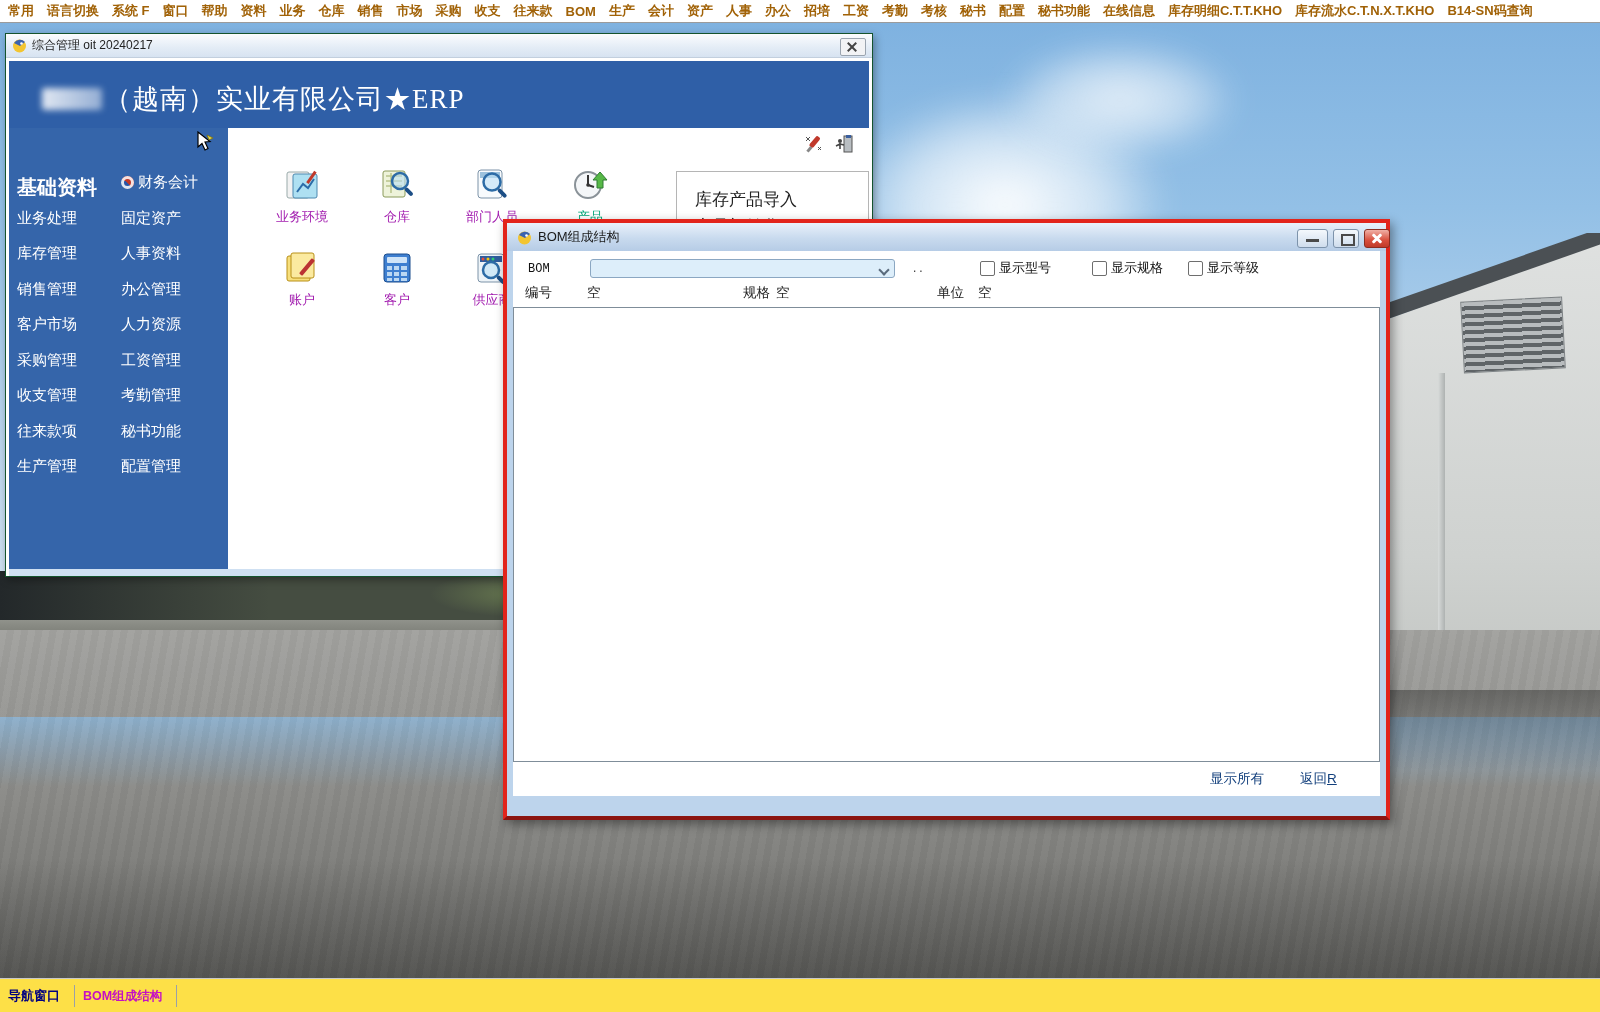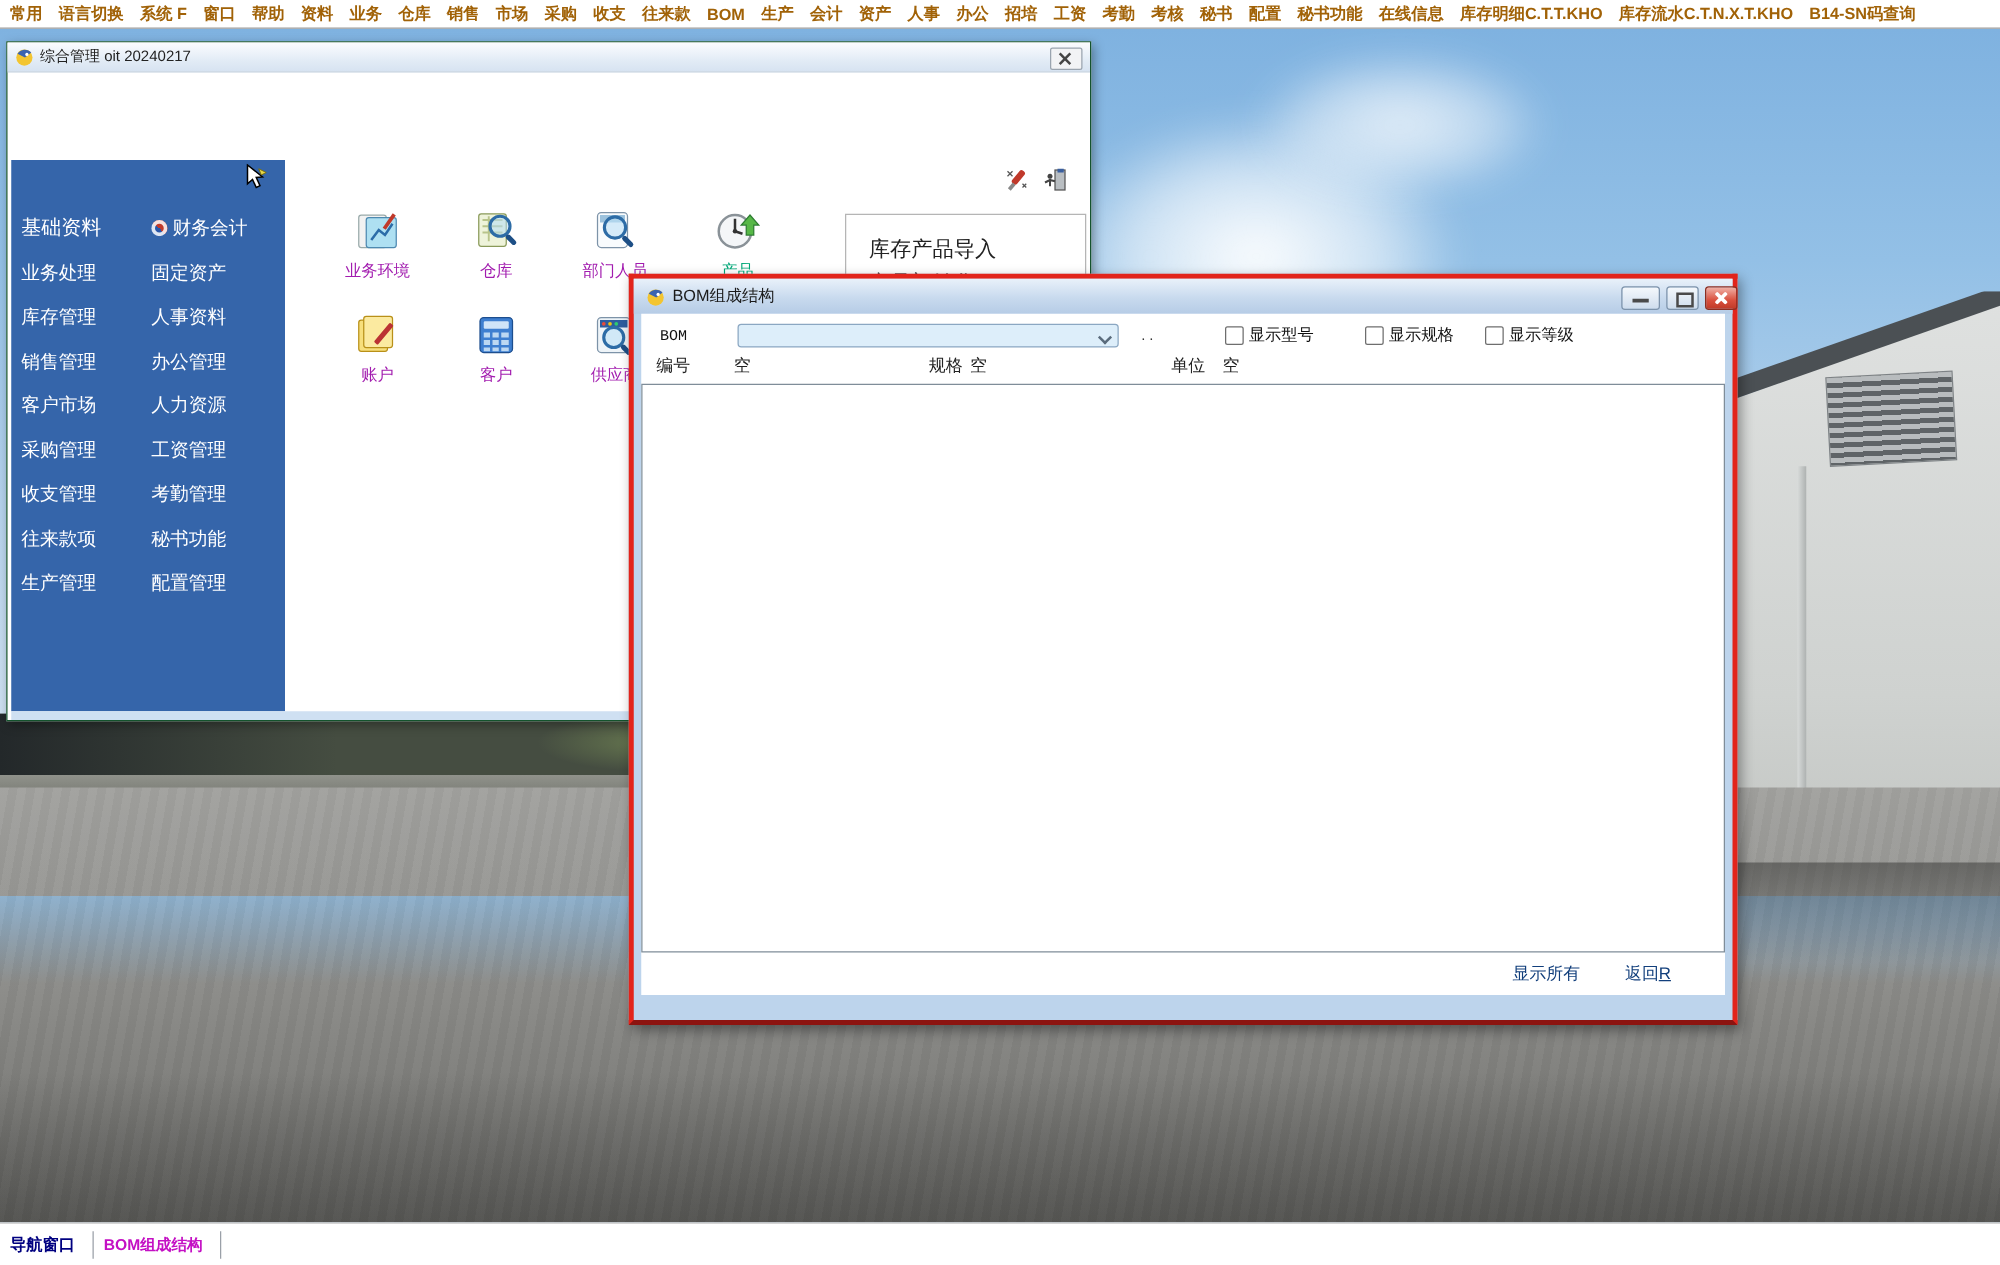--- a/index.html
+++ b/index.html
@@ -64,21 +64,21 @@
   .win-header .hline{position:absolute;left:33px;top:20px;display:flex;align-items:center;}
   .blur-blob{width:60px;height:22px;margin-right:2px;border-radius:3px;
     background:linear-gradient(90deg,rgba(255,255,255,.85),rgba(230,238,248,.55));filter:blur(3px);}
   .hdr-text{font-family:"Liberation Serif","DejaVu Serif",serif;font-size:27px;color:#ffffff;letter-spacing:1px;}
   .bottom-strip{position:absolute;left:3px;right:3px;bottom:0;height:7px;background:#cfe0f2;}
   .sidebar{position:absolute;left:3px;top:94px;width:219px;height:441px;background:#3565aa;}
   .side-col{position:absolute;top:37px;display:flex;flex-direction:column;}
   .side-col.c1{left:8px;}
   .side-col.c2{left:112px;}
   .side-item{height:35.5px;display:flex;align-items:center;color:#ffffff;font-size:15px;cursor:pointer;}
-  .side-item.first{font-weight:normal;font-size:16px;}
+  .side-item.first{font-weight:bold;font-size:20px;align-items:flex-end;}
   .fin-ico{width:13px;height:13px;border-radius:50%;margin-right:4px;flex:0 0 auto;
     background:conic-gradient(#c0392b 0 140deg,#2956a8 140deg 300deg,#c0392b 300deg);
     box-shadow:inset 0 0 0 3px rgba(255,255,255,.85);}
   .content-ico-cell{position:absolute;width:90px;text-align:center;cursor:pointer;}
   .content-ico-cell svg{display:block;margin:0 auto;}
   .ico-label{font-size:13px;color:#a21caf;margin-top:4px;}
   .ico-label.green{color:#00a878;}
   .right-panel{position:absolute;left:670px;top:137px;width:193px;height:398px;
     border:1px solid #b5b5b5;background:#fff;box-sizing:border-box;padding:14px 0 0 18px;}
   .rp-item{font-size:17px;color:#222;line-height:27px;cursor:pointer;}
@@ -121,21 +121,21 @@
   .f-lbl.l1{left:12px;} .f-val.v1{left:74px;}
   .f-lbl.l2{left:230px;} .f-val.v2{left:263px;}
   .f-lbl.l3{left:424px;} .f-val.v3{left:465px;}
   .dlg-list{position:absolute;left:0;right:0;top:56px;bottom:34px;border:1px solid #7f8d99;background:#fff;}
   .dlg-footer-btn{position:absolute;bottom:8px;font-size:13.5px;color:#123f7c;cursor:pointer;}
   .dlg-footer-btn.show-all{left:697px;}
   .dlg-footer-btn.back{left:787px;}
   .accel{text-decoration:underline;}
 
   
-  .taskbar{position:absolute;left:0;top:978px;width:1600px;height:34px;background:#ffffff;
+  .taskbar{position:absolute;left:0;top:978px;width:1600px;height:34px;background:#fde047;
     border-top:1px solid #c8c8c8;display:flex;align-items:center;z-index:50;}
   .tb-item{padding:0 14px 0 8px;border-right:1px solid #9aa0a8;height:22px;display:flex;align-items:center;cursor:pointer;}
   .tb-item .lbl{font-size:13px;font-weight:bold;}
   .tb-item.nav .lbl{color:#000080;}
   .tb-item.bom .lbl{color:#c410c4;font-size:12.5px;}
 
   
   .cursor{position:absolute;left:195px;top:131px;z-index:100;}
 </style>
 </head>
@@ -210,20 +210,26 @@
           <circle cx="9.5" cy="5.5" r="1.3" fill="#fff"></circle>
         </svg>
     </span>
     <span class="ttl">综合管理 oit 20240217</span>
     <span class="win-close">
         <span class="x1"></span>
         <span class="x2"></span>
       </span>
   </div>
 
+  <div class="win-header">
+    <div class="hline">
+      <span class="blur-blob"></span>
+      <span class="hdr-text">（越南）实业有限公司★ERP</span>
+    </div>
+  </div>
 
   <div class="sidebar">
     <div class="side-col c1">
       <div class="side-item first">
           <span>基础资料</span>
         </div>
       <div class="side-item">
           <span>业务处理</span>
         </div>
       <div class="side-item">

